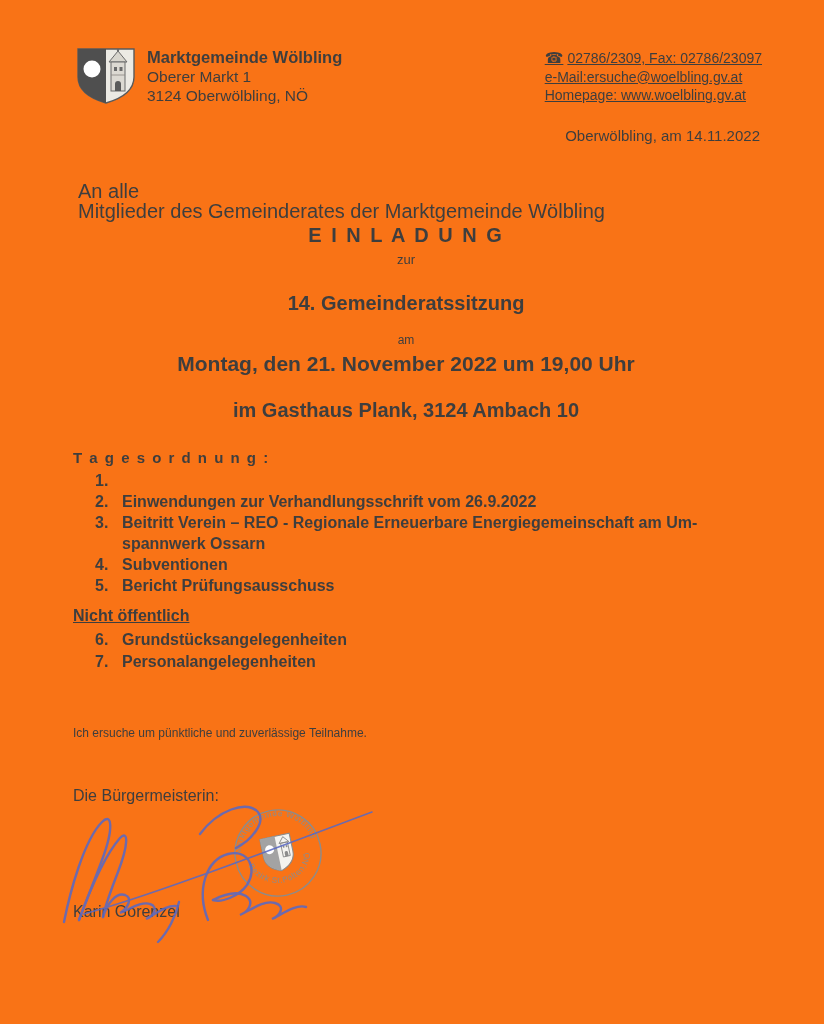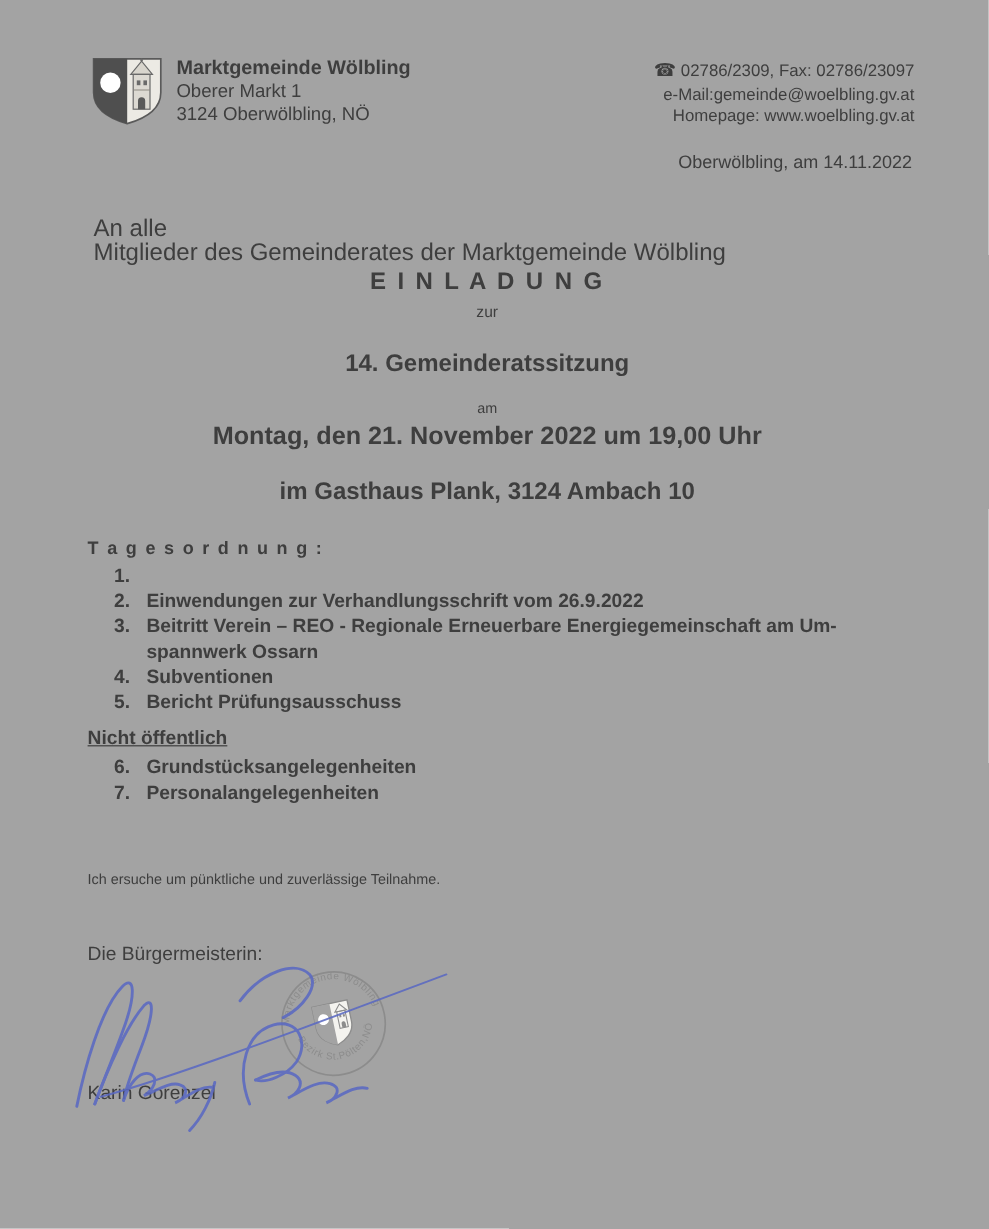--- a/index.html
+++ b/index.html
@@ -1,27 +1,27 @@
 <!DOCTYPE html>
 <html lang="de"><head>
 <meta charset="utf-8">
 <style>
   html,body{margin:0;padding:0;background:#ffffff;}
   .page{
-    position:relative;width:824px;height:1024px;background:#a3a3a3;
+    position:relative;width:824px;height:1024px;background:#f97316;
     font-family:"Liberation Sans",sans-serif;color:#3e3e3e;overflow:hidden;
   }
   
   .letterhead-left{position:absolute;left:75px;top:46px;display:flex;}
   .logo{width:62px;height:60px;flex:none;}
   .address{margin-left:10px;padding-top:2px;}
   .muni{font-weight:bold;font-size:16.5px;line-height:19px;}
   .addr{font-size:15.5px;line-height:19px;}
-  .letterhead-right{position:absolute;right:62px;top:49px;text-align:right;
-    font-size:14px;line-height:18.5px;}
+  .letterhead-right{position:absolute;right:62px;top:49px;
+    font-size:14px;line-height:18.5px;text-decoration:underline;}
   .phone-icon{font-size:15px;margin-right:4px;}
   
   .date-line{position:absolute;right:64px;top:127px;font-size:15px;}
   .recipient{position:absolute;left:78px;top:141px;font-size:20px;line-height:20px;margin-top:40px;}
   
   .title-block{position:absolute;left:0;right:12px;top:224px;text-align:center;}
   .t-main{font-size:20px;font-weight:bold;letter-spacing:2px;line-height:23px;}
   .t-zur{font-size:13px;margin-top:5px;line-height:15px;}
   .t-session{font-size:20px;font-weight:bold;margin-top:24px;line-height:24px;}
   .t-am{font-size:12px;margin-top:18px;line-height:14px;}
@@ -64,21 +64,21 @@
     </svg>
     <div class="address">
       <div class="muni">Marktgemeinde Wölbling</div>
       <div class="addr">Oberer Markt 1</div>
       <div class="addr">3124 Oberwölbling, NÖ</div>
     </div>
   </div>
 
   <div class="letterhead-right">
     <div><span class="phone-icon">☎</span><span>02786/2309, Fax: 02786/23097</span></div>
-    <div>e-Mail:gemeinde@woelbling.gv.at</div>
+    <div>e-Mail:ersuche@woelbling.gv.at</div>
     <div>Homepage: www.woelbling.gv.at</div>
   </div>
 
   <div class="date-line">Oberwölbling, am 14.11.2022</div>
 
   <div class="recipient">
     <div>An alle</div>
     <div>Mitglieder des Gemeinderates der Marktgemeinde Wölbling</div>
   </div>
 

